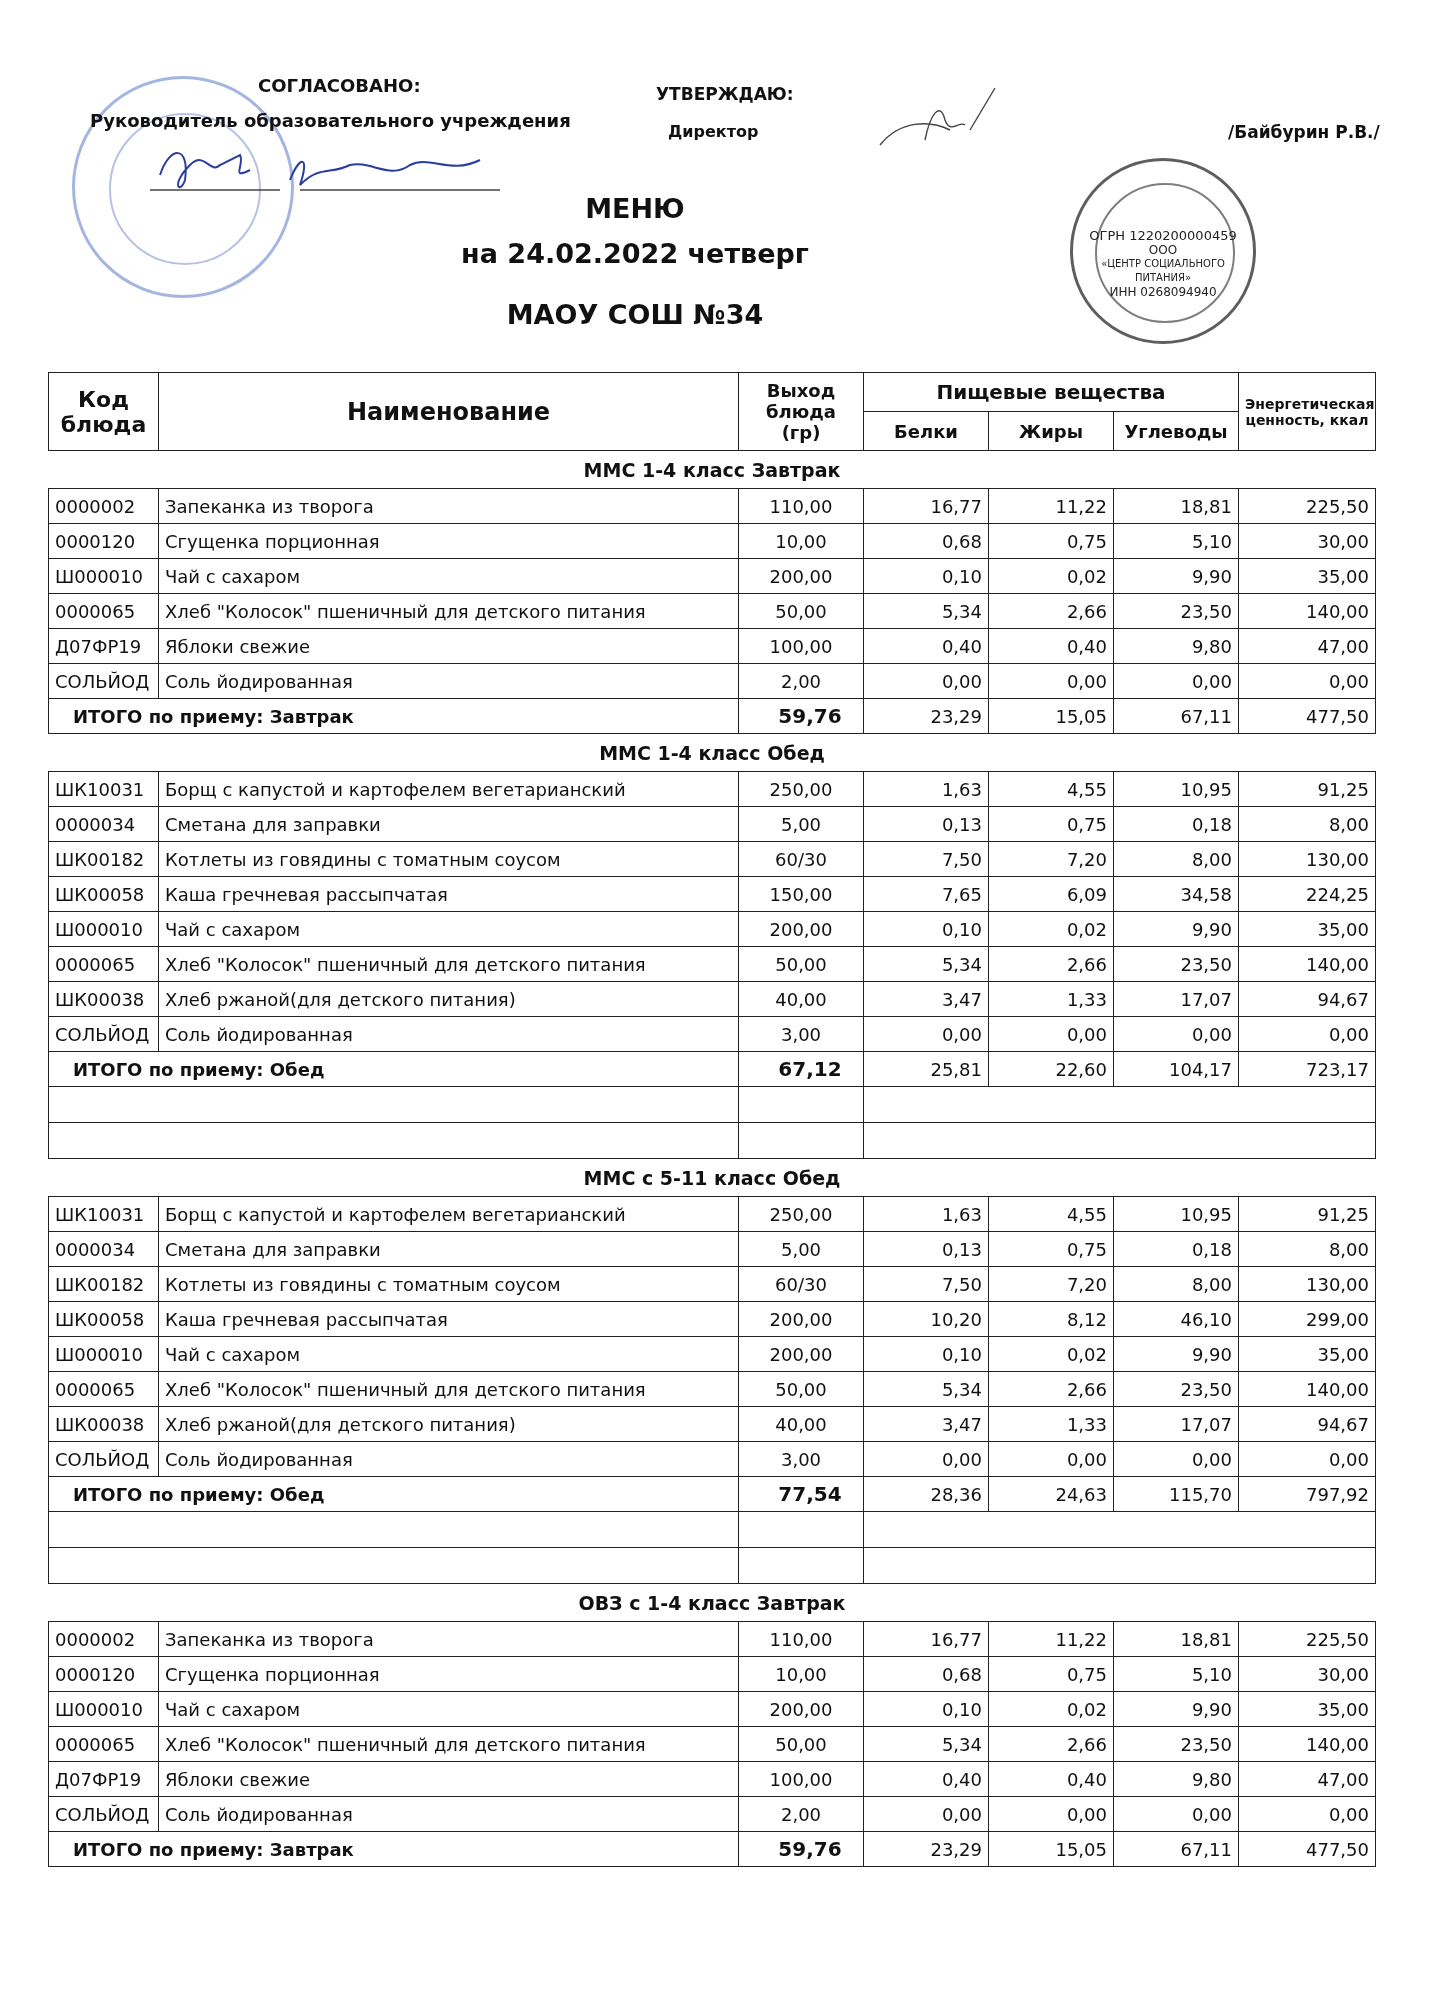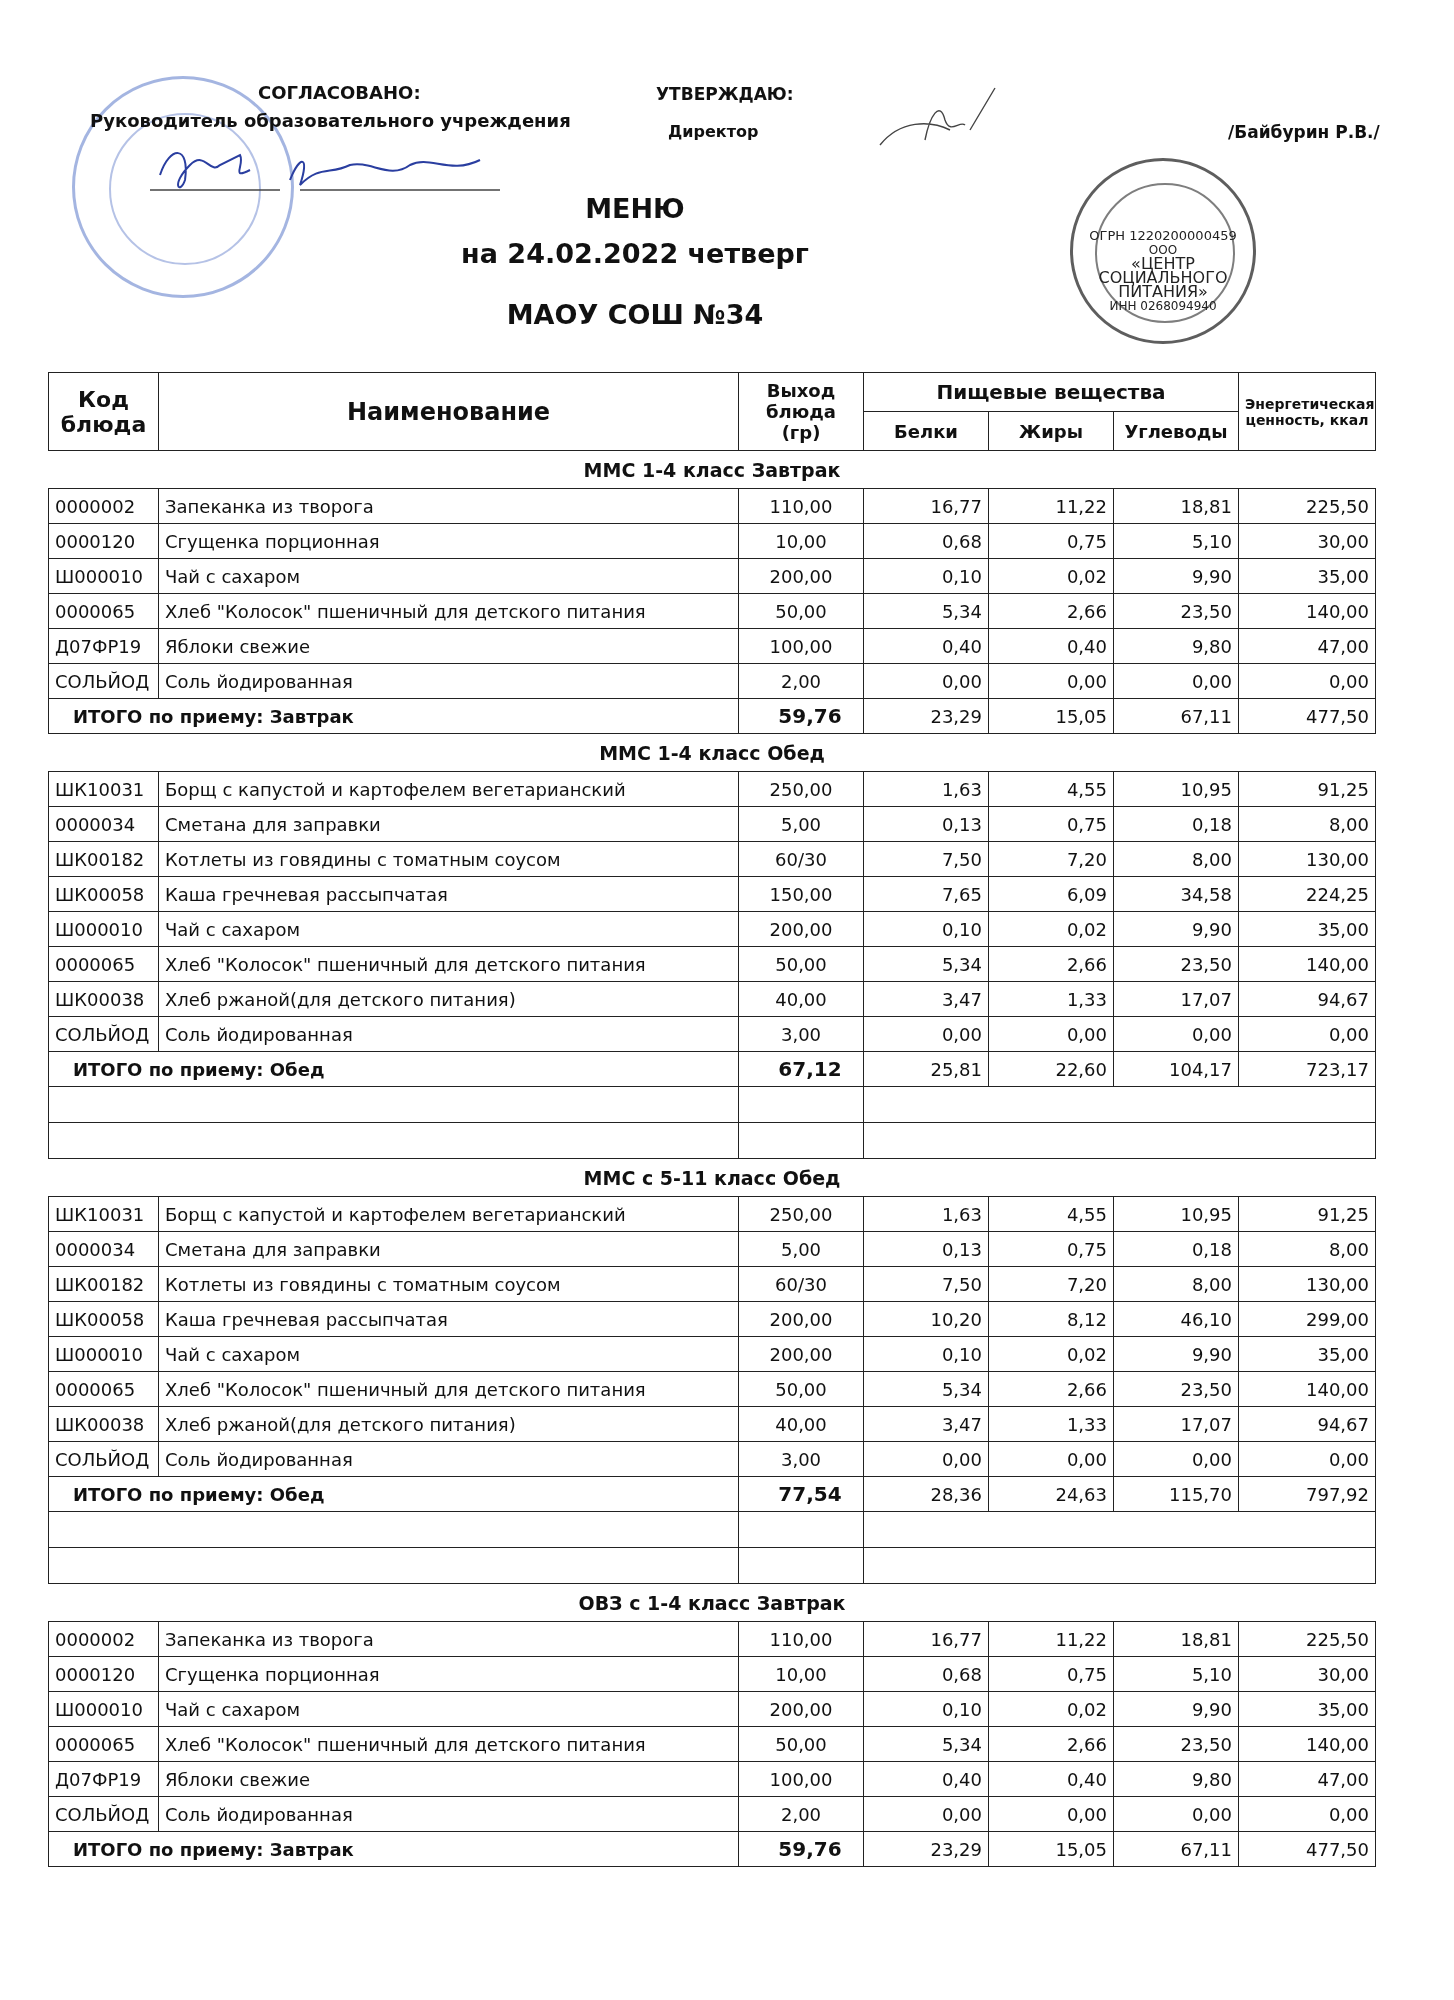--- a/index.html
+++ b/index.html
@@ -3,21 +3,21 @@
 <meta charset="utf-8">
 <style>
   html, body { margin: 0; padding: 0; background: #ffffff; }
   body {
     width: 1454px; height: 2000px; position: relative; overflow: hidden;
     font-family: "DejaVu Sans", "Liberation Sans", sans-serif; color: #111;
   }
   .abs { position: absolute; }
 
   
-  .agreed-title { left: 258px; top: 82px; font-size: 18px; font-weight: bold; }
+  .agreed-title { left: 258px; top: 75px; font-size: 18px; font-weight: bold; }
   .agreed-sub { left: 90px; top: 110px; font-size: 18px; font-weight: bold; }
   .approve-title { left: 656px; top: 84px; font-size: 17px; font-weight: bold; }
   .approve-sub { left: 668px; top: 122px; font-size: 16px; font-weight: bold; }
   .director-name { left: 1228px; top: 122px; font-size: 17px; font-weight: bold; }
   .doc-title { left: 0; width: 1270px; text-align: center; font-weight: bold; font-size: 27px; }
   .t1 { top: 193px; }
   .t2 { top: 238px; }
   .t3 { top: 283px; margin-top: 16px; }
 
   
@@ -73,21 +73,21 @@
 <div class="abs approve-sub">Директор</div>
 <svg class="abs" style="left:870px;top:80px" width="150" height="80">
   <path class="sig-black" d="M10 65 C30 40, 60 40, 80 50 M55 60 C60 35, 70 20, 75 40 C80 55, 90 40, 95 45 M100 50 L125 8"></path>
 </svg>
 <div class="abs director-name">/Байбурин Р.В./</div>
 
 <div class="abs stamp stamp-right">
   <div class="stamp-text">
     <span class="ogrn">ОГРН 1220200000459</span>
     <span style="display:block">ООО</span>
-    <span style="display:block;font-size:16px">«ЦЕНТР СОЦИАЛЬНОГО ПИТАНИЯ»</span>
+    <span style="display:block;font-size:10px">«ЦЕНТР СОЦИАЛЬНОГО ПИТАНИЯ»</span>
     <span style="display:block;font-size:12px">ИНН 0268094940</span>
   </div>
 </div>
 
 <div class="abs doc-title t1">МЕНЮ</div>
 <div class="abs doc-title t2">на 24.02.2022  четверг</div>
 <div class="abs doc-title t3">МАОУ СОШ №34</div>
 
 <table class="menu" style="top:372px">
   <colgroup>

